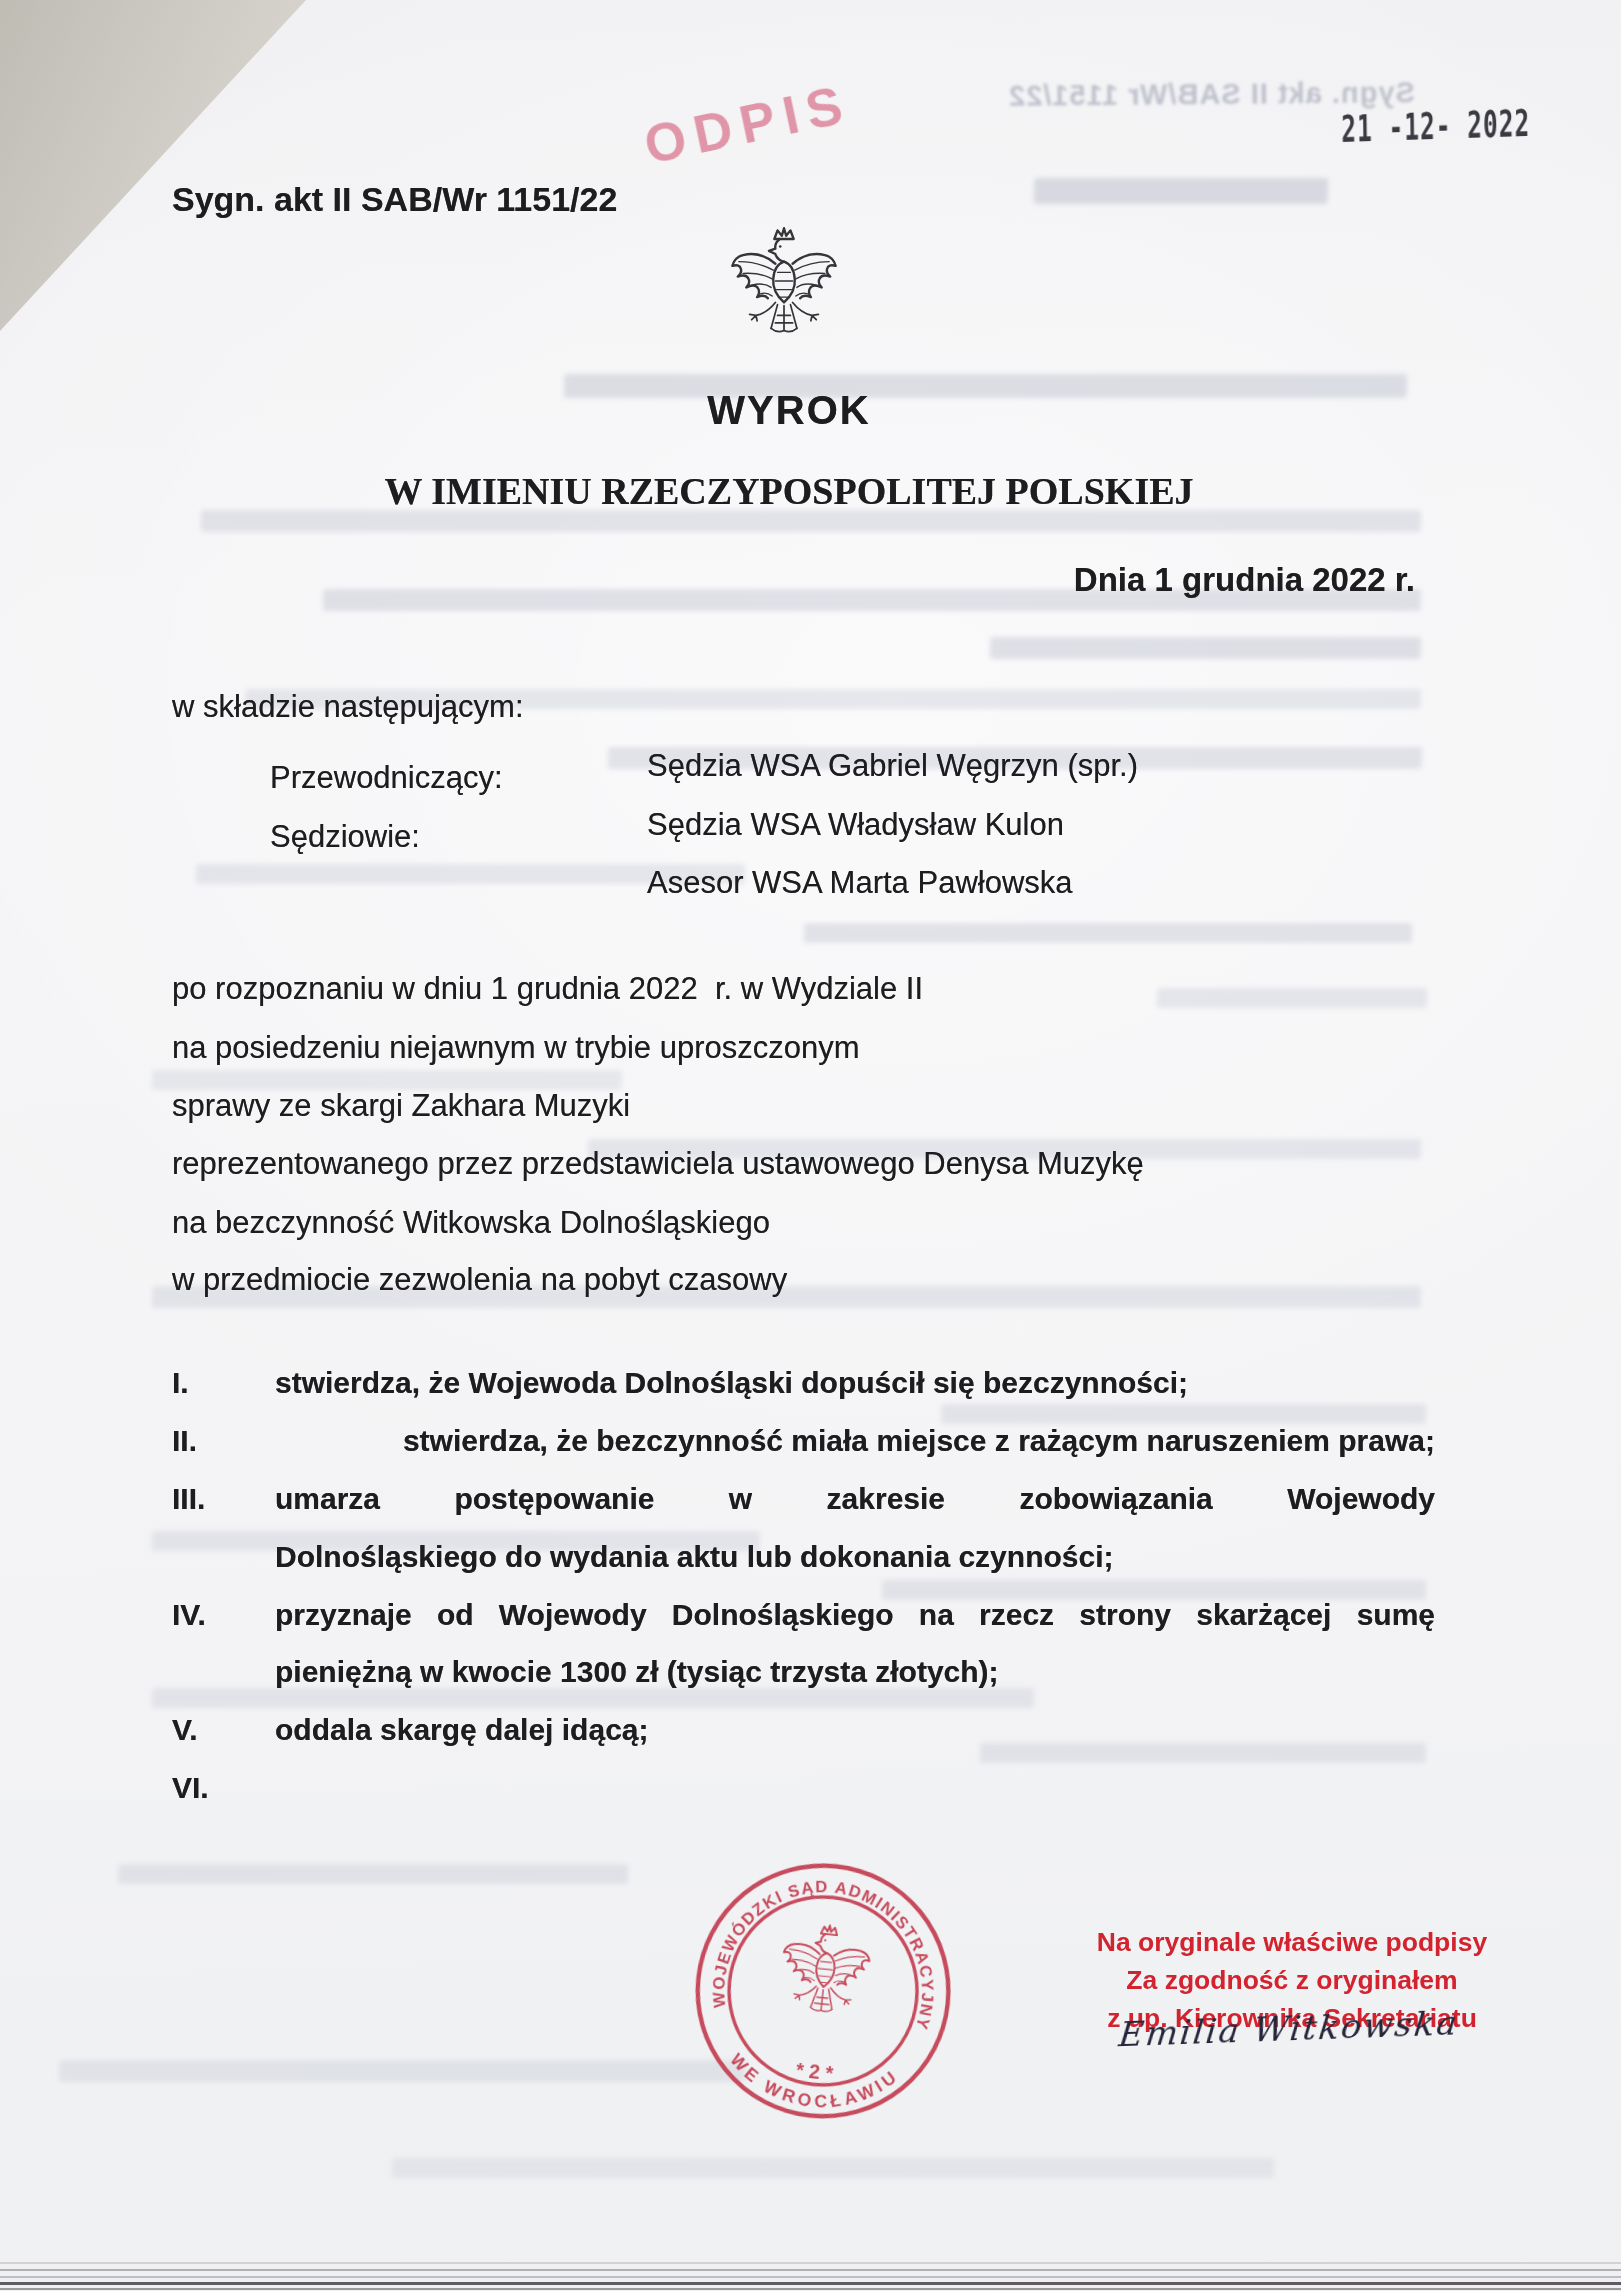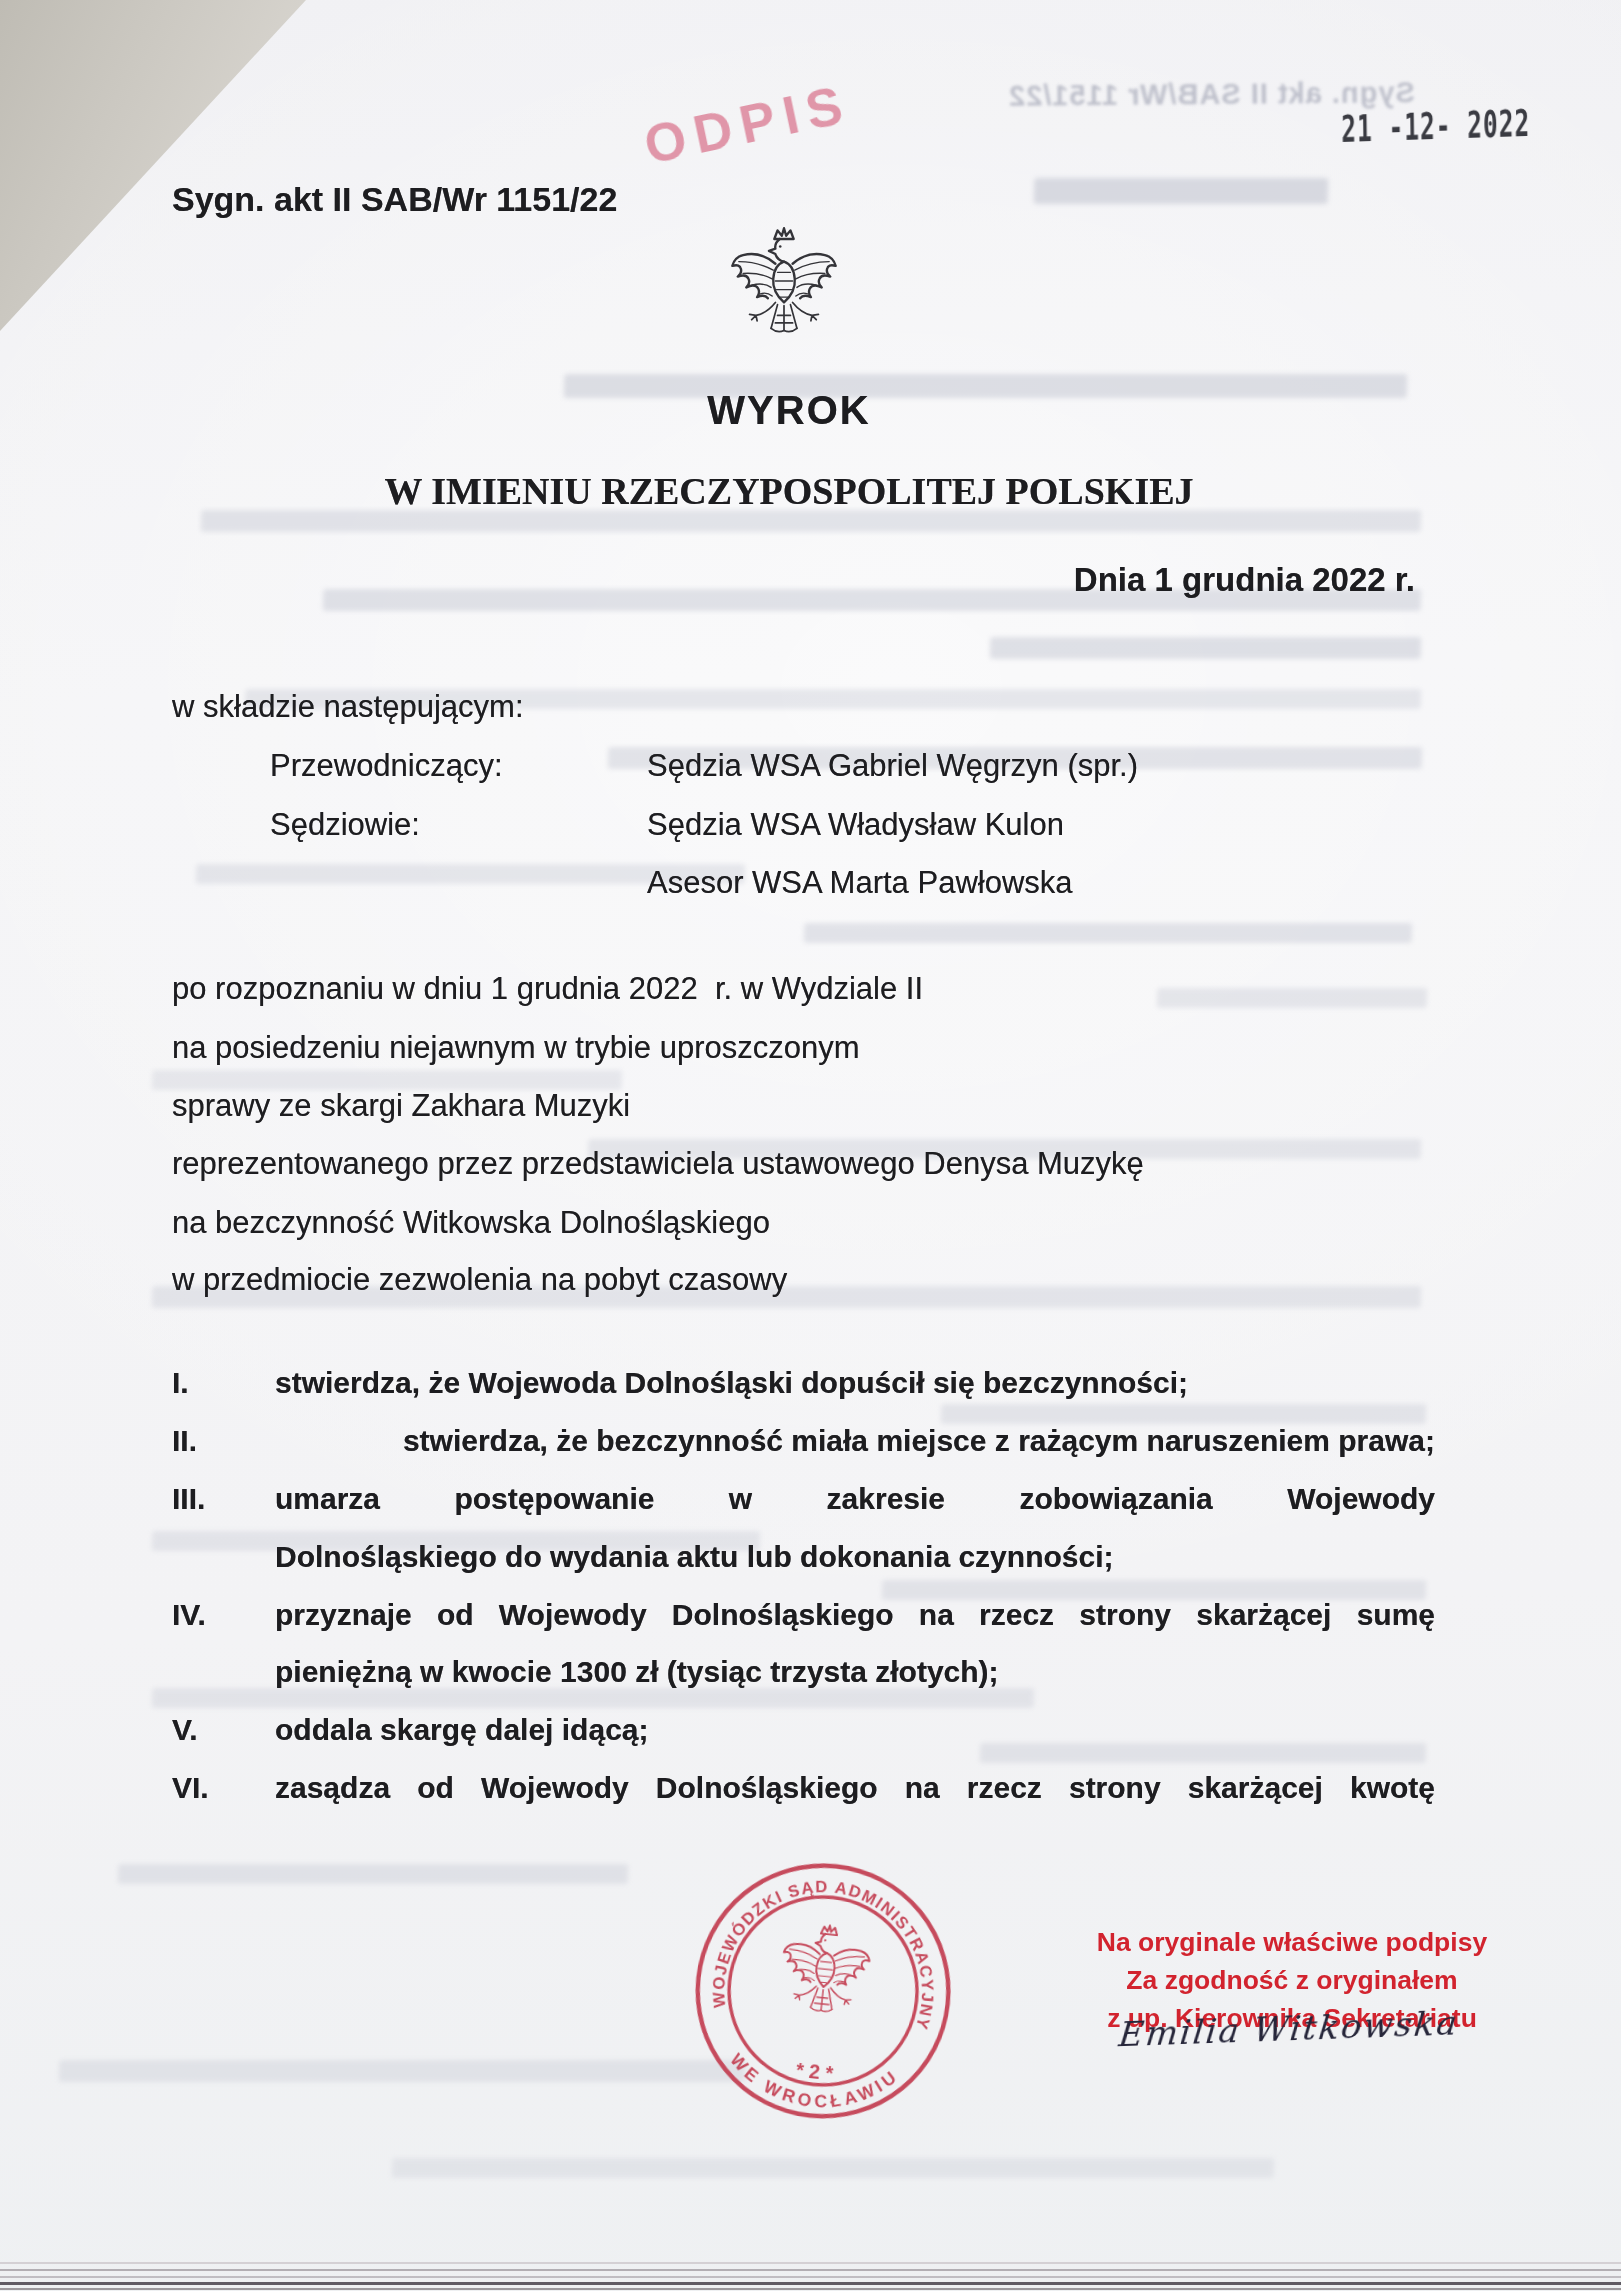--- a/index.html
+++ b/index.html
@@ -54,21 +54,21 @@
     color:rgba(221,134,155,.85);
     transform:rotate(-12deg);transform-origin:left top;
     filter:blur(0.5px);white-space:nowrap;
   }
   .emblem{position:absolute;left:729px;top:225px;width:110px;height:127px;color:#26262b;opacity:.93;}
   .h-center{position:absolute;left:142px;width:1294px;text-align:center;font-weight:bold;white-space:nowrap;}
   .t-wyrok{top:388px;font-size:40px;letter-spacing:2px;}
   .t-imieniu{top:469px;font-size:38px;font-family:Liberation Serif, serif;}
   .t-date{position:absolute;left:588px;top:561px;width:827px;text-align:right;font-weight:bold;font-size:33px;white-space:nowrap;}
   .line{position:absolute;font-size:31px;white-space:pre;}
-  .col-role{left:270px;}
+  .col-role{left:270px;margin-top:12px;}
   .col-person{left:647px;}
   .vnum{position:absolute;left:172px;font-size:30px;font-weight:bold;white-space:nowrap;}
   .vline{position:absolute;left:275px;width:1160px;font-size:30px;font-weight:bold;}
   .vline.jline{text-align:justify;text-align-last:justify;}
   .vline.plain{white-space:nowrap;}
   
   .seal{
     position:absolute;left:684px;top:1852px;width:279px;height:279px;
     transform:rotate(6deg);opacity:.9;filter:blur(0.4px);
     color:#c23a4d;
@@ -177,21 +177,20 @@
   <div class="vline plain ink" style="top:1540px;">Dolnośląskiego do wydania aktu lub dokonania czynności;</div>
 
   <div class="vnum ink" style="top:1598px;">IV.</div>
   <div class="vline jline ink" style="top:1598px;">przyznaje od Wojewody Dolnośląskiego na rzecz strony skarżącej sumę</div>
   <div class="vline plain ink" style="top:1655px;">pieniężną w kwocie 1300 zł (tysiąc trzysta złotych);</div>
 
   <div class="vnum ink" style="top:1713px;">V.</div>
   <div class="vline plain ink" style="top:1713px;">oddala skargę dalej idącą;</div>
 
   <div class="vnum ink" style="top:1771px;">VI.</div>
-  <div class="vline jline ink" style="top:1771px;">zasądza od Wojewody Dolnośląskiego na rzecz strony skarżącej kwotę</div>
 
   <svg class="seal" viewBox="0 0 285 285">
     <circle cx="142" cy="142" r="128" fill="none" stroke="currentColor" stroke-width="4.5"></circle>
     <circle cx="142" cy="142" r="96" fill="none" stroke="currentColor" stroke-width="3.5"></circle>
     <defs>
       <path id="arcTop" d="M 47 176 A 101 101 0 1 1 237 177" fill="none"></path>
       <path id="arcBot" d="M 40 202 A 118 118 0 0 0 244 202" fill="none"></path>
     </defs>
     <text fill="currentColor" font-family="Liberation Sans, sans-serif" font-size="17" font-weight="bold" letter-spacing="1.5">
       <textPath href="#arcTop" startOffset="50%" text-anchor="middle">WOJEWÓDZKI SĄD ADMINISTRACYJNY</textPath>

